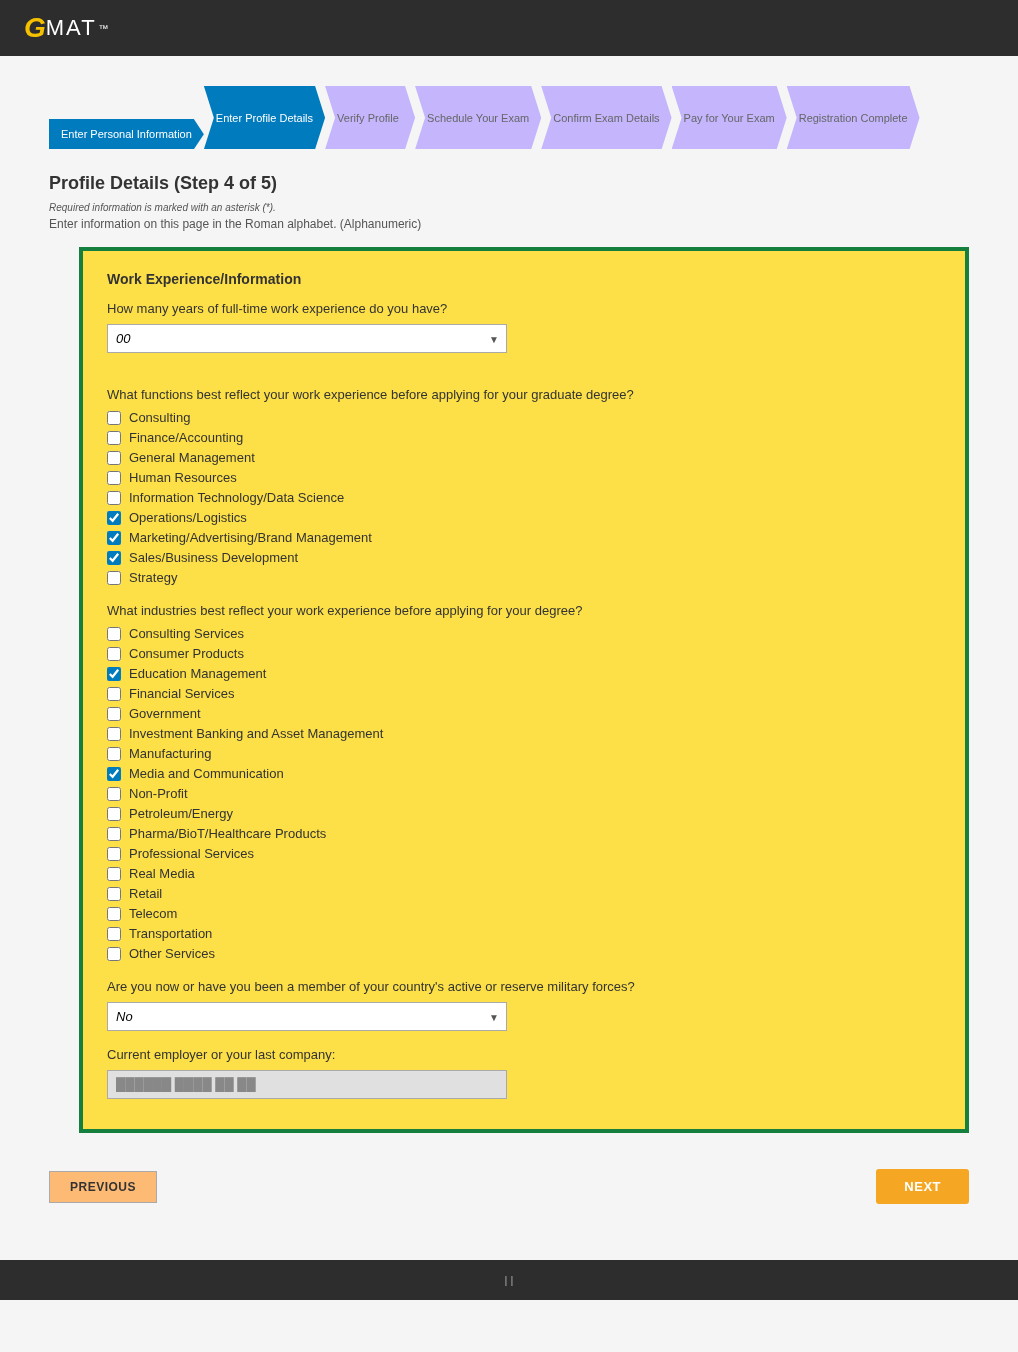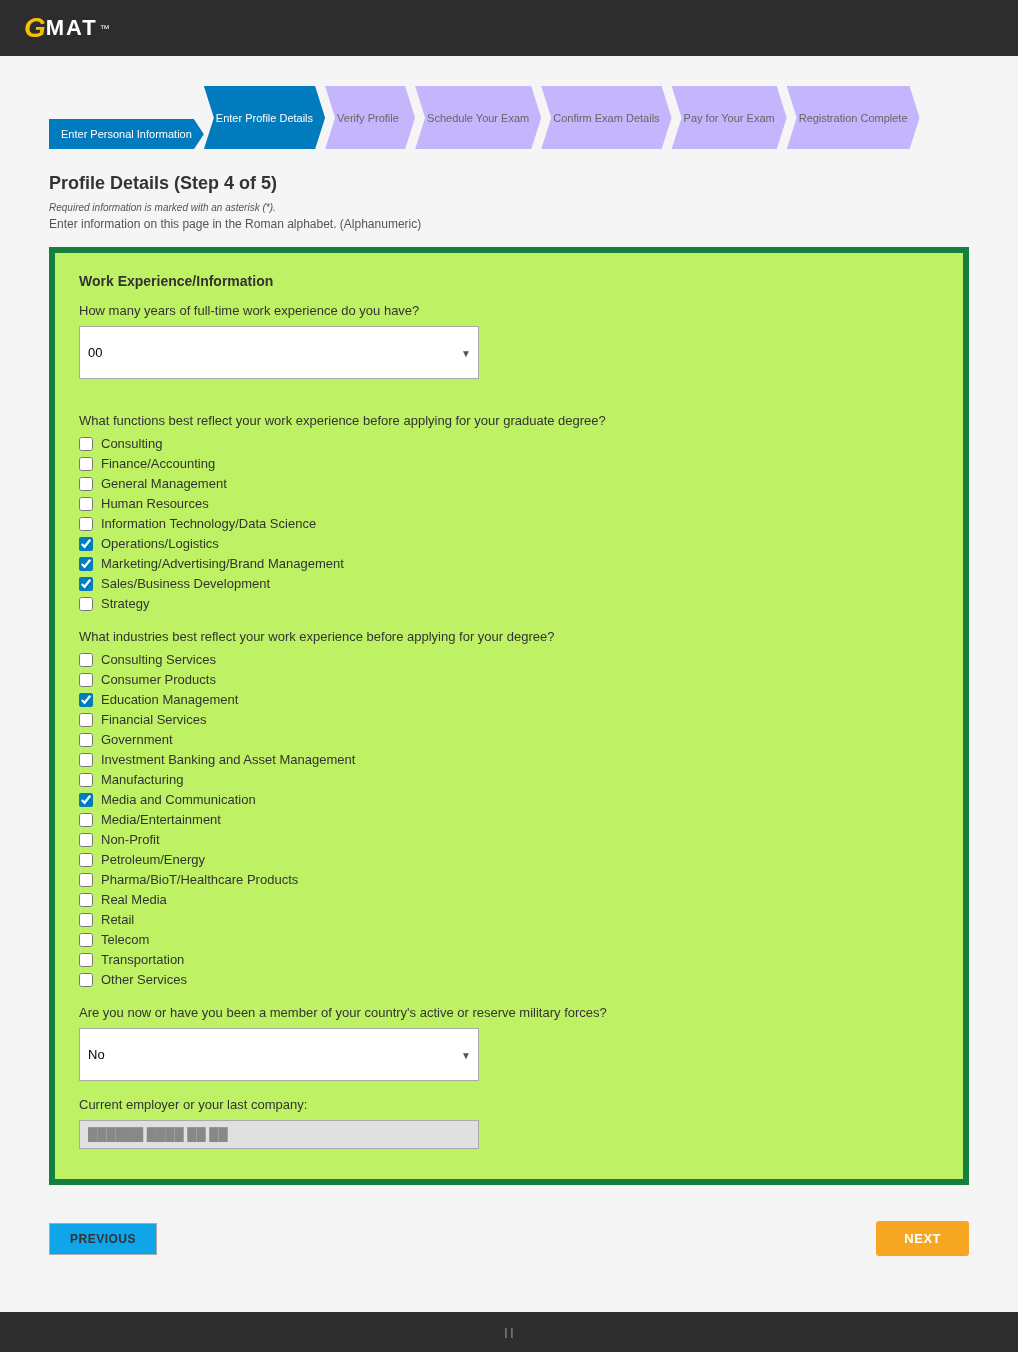--- a/index.html
+++ b/index.html
@@ -1,21 +1,21 @@
 <!DOCTYPE html>
 <html><head>
   <meta charset="utf-8">
   <style>
     * { box-sizing: border-box; margin: 0; padding: 0; }
     body { font-family: Arial, sans-serif; font-size: 13px; background: #f5f5f5; color: #333; }
 
     
     .header { background: #2d2d2d; padding: 12px 24px; display: flex; align-items: center; }
     .logo-g { color: #f5c000; font-size: 28px; font-weight: bold; font-style: italic; }
-    .logo-mat { color: #fff; font-size: 22px; font-weight: bold; letter-spacing: 2px; }
+    .logo-mat { color: #fff; font-size: 22px; font-weight: normal; letter-spacing: 2px; }
     .logo-tm { color: #fff; font-size: 10px; vertical-align: super; margin-left: 2px; }
 
     
     .main { max-width: 960px; margin: 0 auto; padding: 30px 20px 20px; }
 
     
     .page-title { font-size: 22px; font-weight: bold; color: #333; margin-bottom: 20px; }
 
     
     .steps { display: flex; margin-bottom: 24px; }
@@ -25,45 +25,45 @@
     .step-inactive { background: #c4b5fd; color: #666; clip-path: polygon(0 0, calc(100% - 10px) 0, 100% 50%, calc(100% - 10px) 100%, 0 100%, 10px 50%); }
     .step-inactive:first-child { clip-path: polygon(0 0, calc(100% - 10px) 0, 100% 50%, calc(100% - 10px) 100%, 0 100%); }
     .step-text { line-height: 1.3; }
 
     
     .section-title { font-size: 18px; font-weight: bold; margin-bottom: 8px; }
     .required-note { font-style: italic; font-size: 10px; color: #555; margin-bottom: 4px; }
     .alpha-note { font-size: 12px; color: #555; margin-bottom: 16px; }
 
     
-    .card { background: #bef264; border: 6px solid #15803d; padding: 20px 24px; margin-bottom: 20px; }
+    .card { background: #fde047; border: 4px solid #15803d; padding: 20px 24px; margin-bottom: 20px; margin-left: 30px; }
     .card-title { font-size: 14px; font-weight: bold; margin-bottom: 14px; }
 
     
     .form-label { font-size: 13px; margin-bottom: 8px; }
-    .form-select { width: 400px; padding: 18px 8px; border: 1px solid #aaa; background: #fff; font-size: 13px; appearance: none; -webkit-appearance: none; cursor: pointer; }
+    .form-select { width: 400px; padding: 6px 8px; border: 1px solid #aaa; background: #fff; font-size: 13px; appearance: none; -webkit-appearance: none; cursor: pointer; font-style: italic; }
     .select-wrapper { position: relative; display: inline-block; }
     .select-wrapper::after { content: "▼"; font-size: 10px; position: absolute; right: 8px; top: 50%; transform: translateY(-50%); pointer-events: none; color: #555; }
     .select-wrapper select { padding-right: 24px; }
 
     
     .checkbox-list { margin: 0; padding: 0; list-style: none; }
     .checkbox-item { display: flex; align-items: center; margin-bottom: 5px; font-size: 13px; }
     .checkbox-item input[type="checkbox"] { margin-right: 8px; width: 14px; height: 14px; accent-color: #007bbd; }
 
     
     .section-gap { margin-top: 18px; margin-bottom: 8px; }
 
     
     .text-input { width: 400px; padding: 6px 8px; border: 1px solid #aaa; font-size: 13px; }
     .text-input-filled { background: #e0e0e0; color: #888; }
 
     
     .footer-buttons { display: flex; justify-content: space-between; align-items: center; padding: 16px 0; }
-    .btn-previous { background: #0ea5e9; color: #333; border: 1px solid #aaa; padding: 8px 20px; font-size: 12px; font-weight: bold; cursor: pointer; text-transform: uppercase; letter-spacing: 0.5px; }
+    .btn-previous { background: #fdba74; color: #333; border: 1px solid #aaa; padding: 8px 20px; font-size: 12px; font-weight: bold; cursor: pointer; text-transform: uppercase; letter-spacing: 0.5px; }
     .btn-next { background: #f5a623; color: #fff; border: none; padding: 10px 28px; font-size: 13px; font-weight: bold; cursor: pointer; text-transform: uppercase; letter-spacing: 0.5px; border-radius: 3px; }
 
     
     .site-footer { background: #2d2d2d; color: #aaa; text-align: center; font-size: 11px; padding: 14px; margin-top: 20px; }
   </style>
 </head>
 <body>
 
 <div class="header">
   <span class="logo-g">G</span>
@@ -187,33 +187,33 @@
         <li class="checkbox-item">
           <input type="checkbox" style="">
           <span>Manufacturing</span>
         </li>
         <li class="checkbox-item">
           <input type="checkbox" checked="" style="">
           <span>Media and Communication</span>
         </li>
         <li class="checkbox-item">
           <input type="checkbox" style="">
-          <span>Media/Entertainment</span>
-        </li>
-        <li class="checkbox-item">
-          <input type="checkbox" style="">
           <span>Non-Profit</span>
         </li>
         <li class="checkbox-item">
           <input type="checkbox" style="">
           <span>Petroleum/Energy</span>
         </li>
         <li class="checkbox-item">
           <input type="checkbox" style="">
           <span>Pharma/BioT/Healthcare Products</span>
+        </li>
+        <li class="checkbox-item">
+          <input type="checkbox" style="">
+          <span>Professional Services</span>
         </li>
         <li class="checkbox-item">
           <input type="checkbox" style="">
           <span>Real Media</span>
         </li>
         <li class="checkbox-item">
           <input type="checkbox" style="">
           <span>Retail</span>
         </li>
         <li class="checkbox-item">

